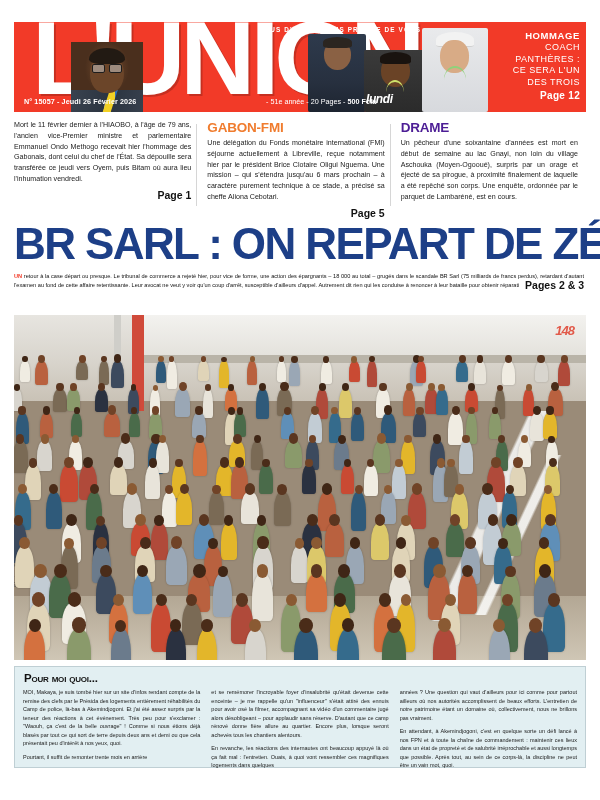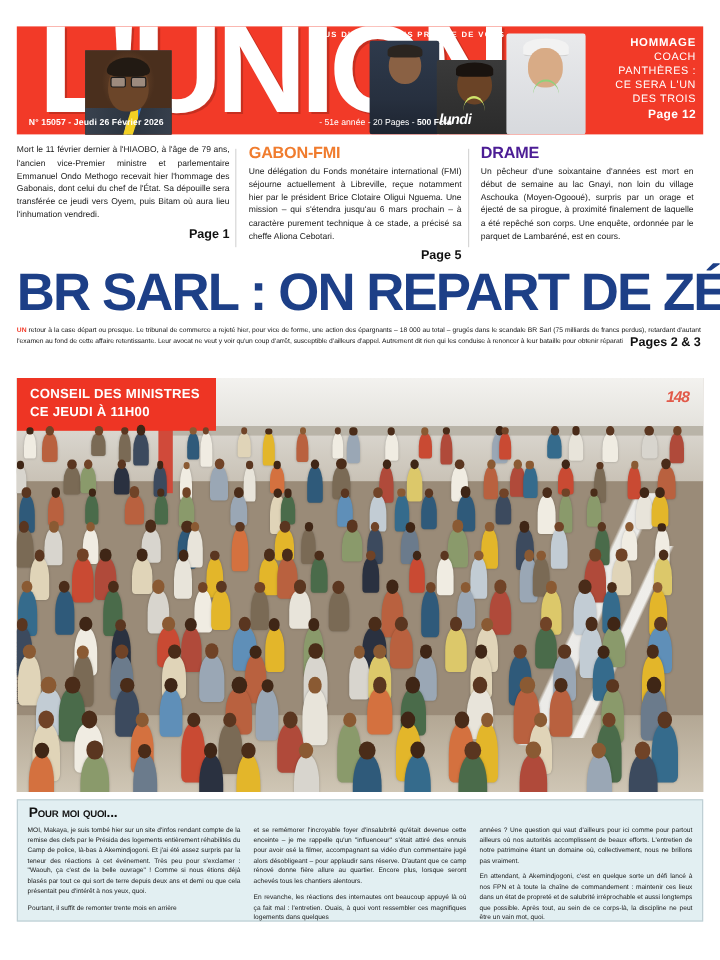--- a/index.html
+++ b/index.html
@@ -680,24 +680,20 @@
         <div class="pphead" style="left: 373.108px; top: 272.522px; width: 13.5941px; height: 15.2254px; background: rgb(90, 54, 32); z-index: 11;"></div>
         <div class="pp" style="left: 419.346px; top: 284.213px; width: 22.561px; height: 44.8636px; background: rgb(176, 74, 58); z-index: 11; box-shadow: rgba(0, 0, 0, 0.25) 0px 0px 2px;"></div>
         <div class="pphead" style="left: 424.31px; top: 273.348px; width: 12.6342px; height: 14.1503px; background: rgb(138, 90, 51); z-index: 11;"></div>
         <div class="pp" style="left: 474.518px; top: 284.213px; width: 21.1851px; height: 49.4587px; background: rgb(154, 167, 181); z-index: 11; box-shadow: rgba(0, 0, 0, 0.25) 0px 0px 2px;"></div>
         <div class="pphead" style="left: 479.179px; top: 274.011px; width: 11.8637px; height: 13.2873px; background: rgb(138, 90, 51); z-index: 11;"></div>
         <div class="pp" style="left: 509.721px; top: 284.213px; width: 23.8666px; height: 49.4959px; background: rgb(60, 74, 94); z-index: 11; box-shadow: rgba(0, 0, 0, 0.25) 0px 0px 2px;"></div>
         <div class="pphead" style="left: 514.972px; top: 272.719px; width: 13.3653px; height: 14.9691px; background: rgb(112, 67, 39); z-index: 11;"></div>
       </div>
     <div class="ph-logo">148</div>
 
-    <div class="cap-badge">
-      <div>CONSEIL DES MINISTRES</div>
-      <div>CE JEUDI À 11H00</div>
-    </div>
     <div class="photo-credit">Photo : D.R./L'Union</div>
   </div>
 
   <div class="bottom">
     <div class="b-title">Pour moi quoi...</div>
     <div class="b-cols">
       <div class="b-col">
         <p>MOI, Makaya, je suis tombé hier sur un site d'infos rendant compte de la remise des clefs par le Présida des logements entièrement réhabilités du Camp de police, là-bas à Akemindjogoni. Et j'ai été assez surpris par la teneur des réactions à cet événement. Très peu pour s'exclamer : "Waouh, ça c'est de la belle ouvrage" ! Comme si nous étions déjà blasés par tout ce qui sort de terre depuis deux ans et demi ou que cela présentait peu d'intérêt à nos yeux, quoi.</p>
         <p>Pourtant, il suffit de remonter trente mois en arrière</p>
       </div>

